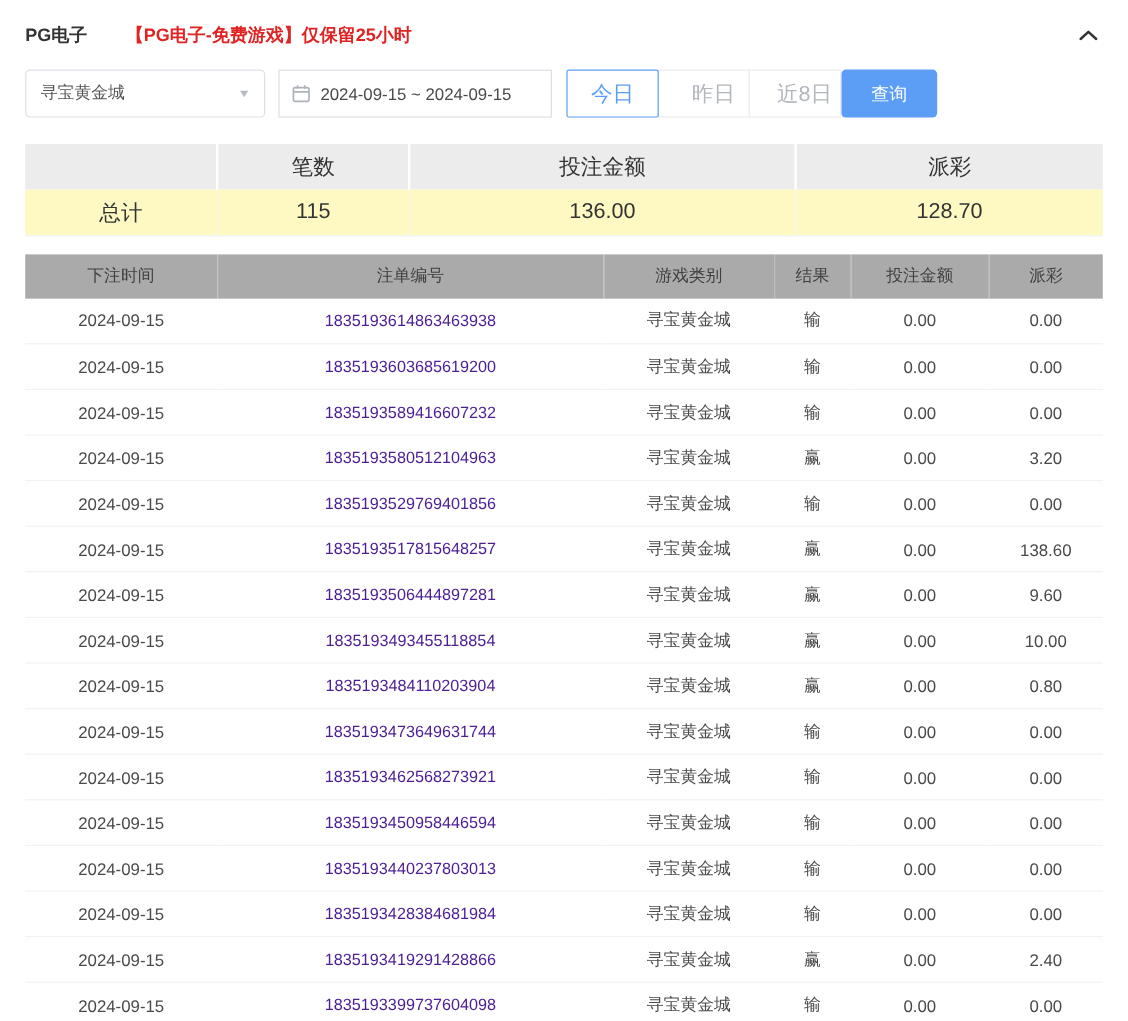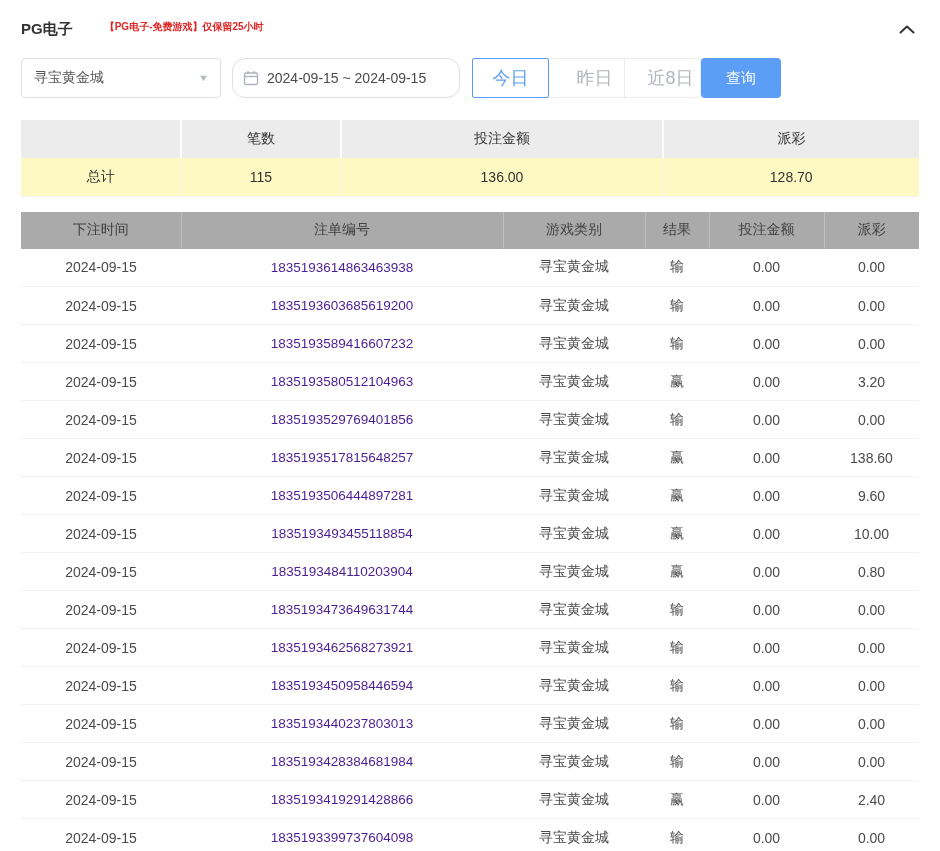--- a/index.html
+++ b/index.html
@@ -8,51 +8,51 @@
     background: #ffffff;
     font-family: "Liberation Sans", "DejaVu Sans", sans-serif;
     overflow: hidden;
   }
   .page { padding: 16px 21px 0 21px; }
 
   
   .panel-header { display: flex; justify-content: space-between; align-items: center; height: 26px; }
   .title-wrap { display: flex; align-items: flex-start; }
   .title { font-size: 15px; font-weight: bold; color: #333; }
-  .notice { font-size: 10px; font-weight: bold; color: #df2424; margin-left: 32px; }
+  .notice { font-size: 15px; font-weight: bold; color: #df2424; margin-left: 32px; }
   .collapse-btn { cursor: pointer; display: flex; align-items: center; padding: 4px; }
 
   
   .filter-row { display: flex; align-items: center; margin-top: 16px; height: 40px; }
   .select {
     width: 200px; height: 40px; border: 1px solid #dcdfe6; border-radius: 4px;
     display: flex; align-items: center; justify-content: space-between;
     padding: 0 12px; font-size: 14px; color: #555; cursor: pointer; background: #fff;
   }
   .caret { font-size: 9px; color: #b7bbc2; transform: scaleX(1.3); }
   .date-input {
-    width: 228px; height: 40px; border: 1px solid #dcdfe6; border-radius: 13px;
+    width: 228px; height: 40px; border: 1px solid #dcdfe6; border-radius: 0;
     display: flex; align-items: center; gap: 8px; padding: 0 10px;
     margin-left: 11px; font-size: 14px; color: #4a4a4a; background: #fff; cursor: pointer;
   }
   .btn-group { display: flex; margin-left: 12px; }
   .qbtn {
     width: 77px; height: 40px; background: #fff; border: 1px solid #ececec;
     font-size: 18px; color: #b2b6bd; cursor: pointer; position: relative;
     font-family: inherit;
   }
   .qbtn + .qbtn { margin-left: -1px; padding-left: 16px; }
   .qbtn.active { border: 1px solid #5c9df6; color: #5c9df6; z-index: 1; border-radius: 2px; }
   .search-btn {
     width: 80px; height: 40px; background: #5c9df6; color: #fff;
     border: none; border-radius: 4px; font-size: 15px; cursor: pointer; font-family: inherit;
   }
 
   
-  .summary-table { width: 100%; border-collapse: collapse; table-layout: fixed; margin-top: 22px; font-size: 14px; }
+  .summary-table { width: 100%; border-collapse: collapse; table-layout: fixed; margin-top: 22px; font-size: 18px; }
   .summary-table th {
     background: #ececec; height: 38px; font-weight: normal; color: #333;
     border-right: 2px solid #fff; text-align: center;
   }
   .summary-table th:last-child { border-right: none; }
   .summary-table td {
     height: 38px; text-align: center; color: #333; background: #fef9c3;
     border-bottom: 1px solid #f0f0f0; border-right: 1px solid #f5f5f5;
   }
   .summary-table td:last-child { border-right: none; }

